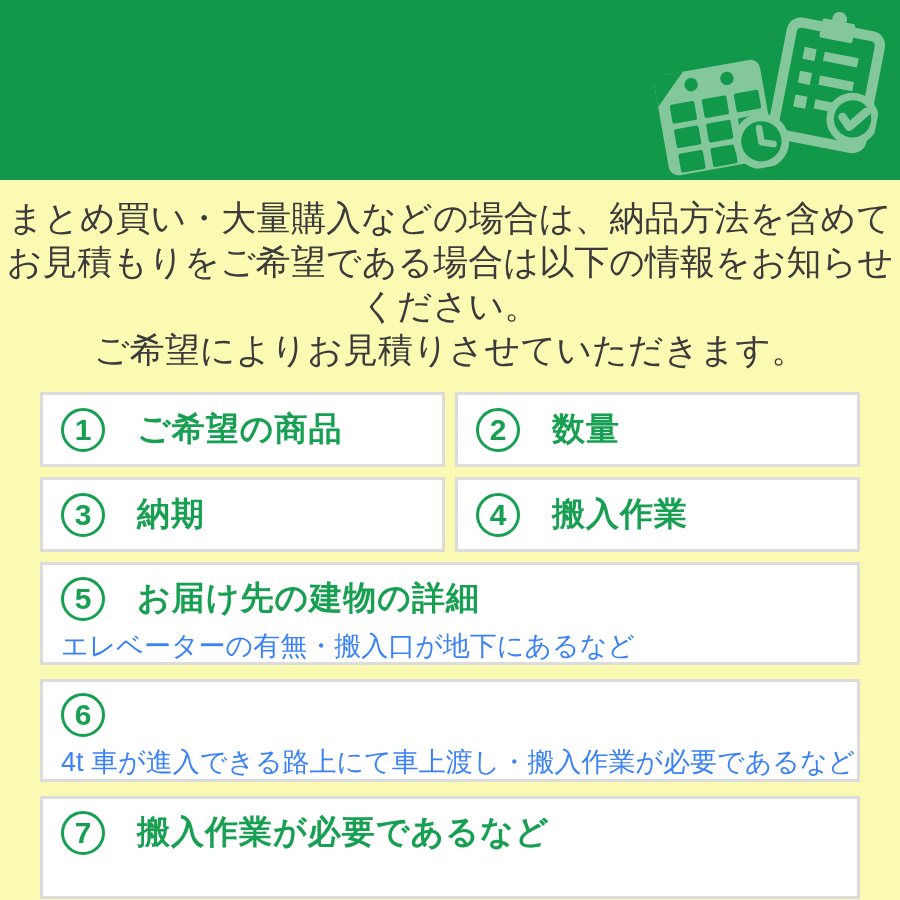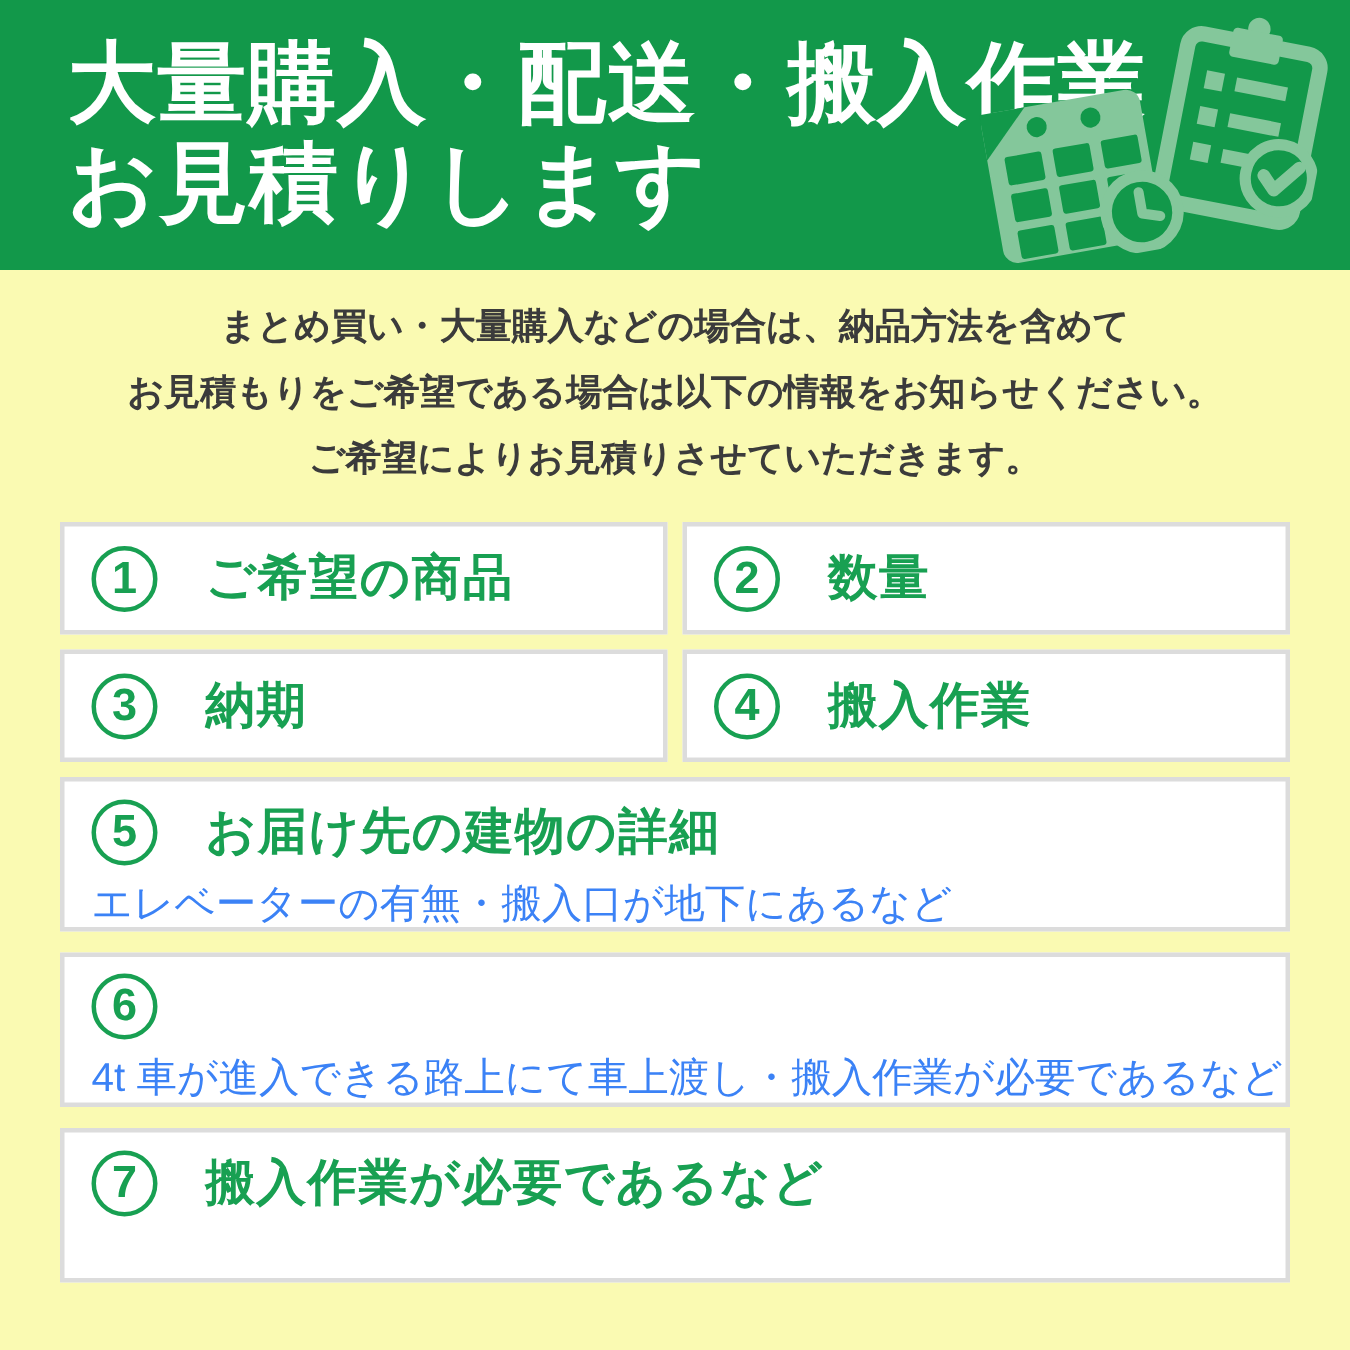--- a/index.html
+++ b/index.html
@@ -30,22 +30,22 @@
   }
   .icon { position: absolute; }
   .icon-calendar { left: 656px; top: 48px; width: 134px; transform: rotate(-10deg); }
   .icon-clipboard { left: 772px; top: 8px; width: 112px; transform: rotate(11deg); }
 
   
   .intro {
     padding-top: 16px;
     text-align: center;
     color: #3B3B3B;
-    font-size: 24px;
-    font-weight: 700;
+    font-size: 35px;
+    font-weight: 400;
     line-height: 44px;
   }
 
   
   .grid { width: 820px; margin: 20px auto 0 auto; }
   .row { display: flex; gap: 10px; margin-bottom: 10px; }
   .box {
     background: #ffffff;
     border: 3px solid #DCDCDC;
   }
@@ -89,24 +89,20 @@
     margin-top: 7px;
     white-space: nowrap;
   }
 </style>
 </head>
 <body>
 
 <div class="page">
 
   <header class="header">
-    <div class="header-title">
-      <div>大量購入・配送・搬入作業</div>
-      <div>お見積りします</div>
-    </div>
 
     <svg class="icon icon-clipboard" viewBox="0 0 120 152" xmlns="http://www.w3.org/2000/svg">
       <rect x="12" y="22" width="96" height="122" rx="10" fill="none" stroke="#84C79B" stroke-width="11"></rect>
       <circle cx="60" cy="11" r="8" fill="#84C79B"></circle>
       <rect x="42" y="13" width="36" height="21" rx="3" fill="#84C79B"></rect>
       <rect x="29" y="47" width="13" height="13" fill="#84C79B"></rect>
       <rect x="51" y="48" width="37" height="10" fill="#84C79B"></rect>
       <rect x="29" y="73" width="13" height="13" fill="#84C79B"></rect>
       <rect x="51" y="74" width="37" height="10" fill="#84C79B"></rect>
       <rect x="29" y="99" width="13" height="13" fill="#84C79B"></rect>

